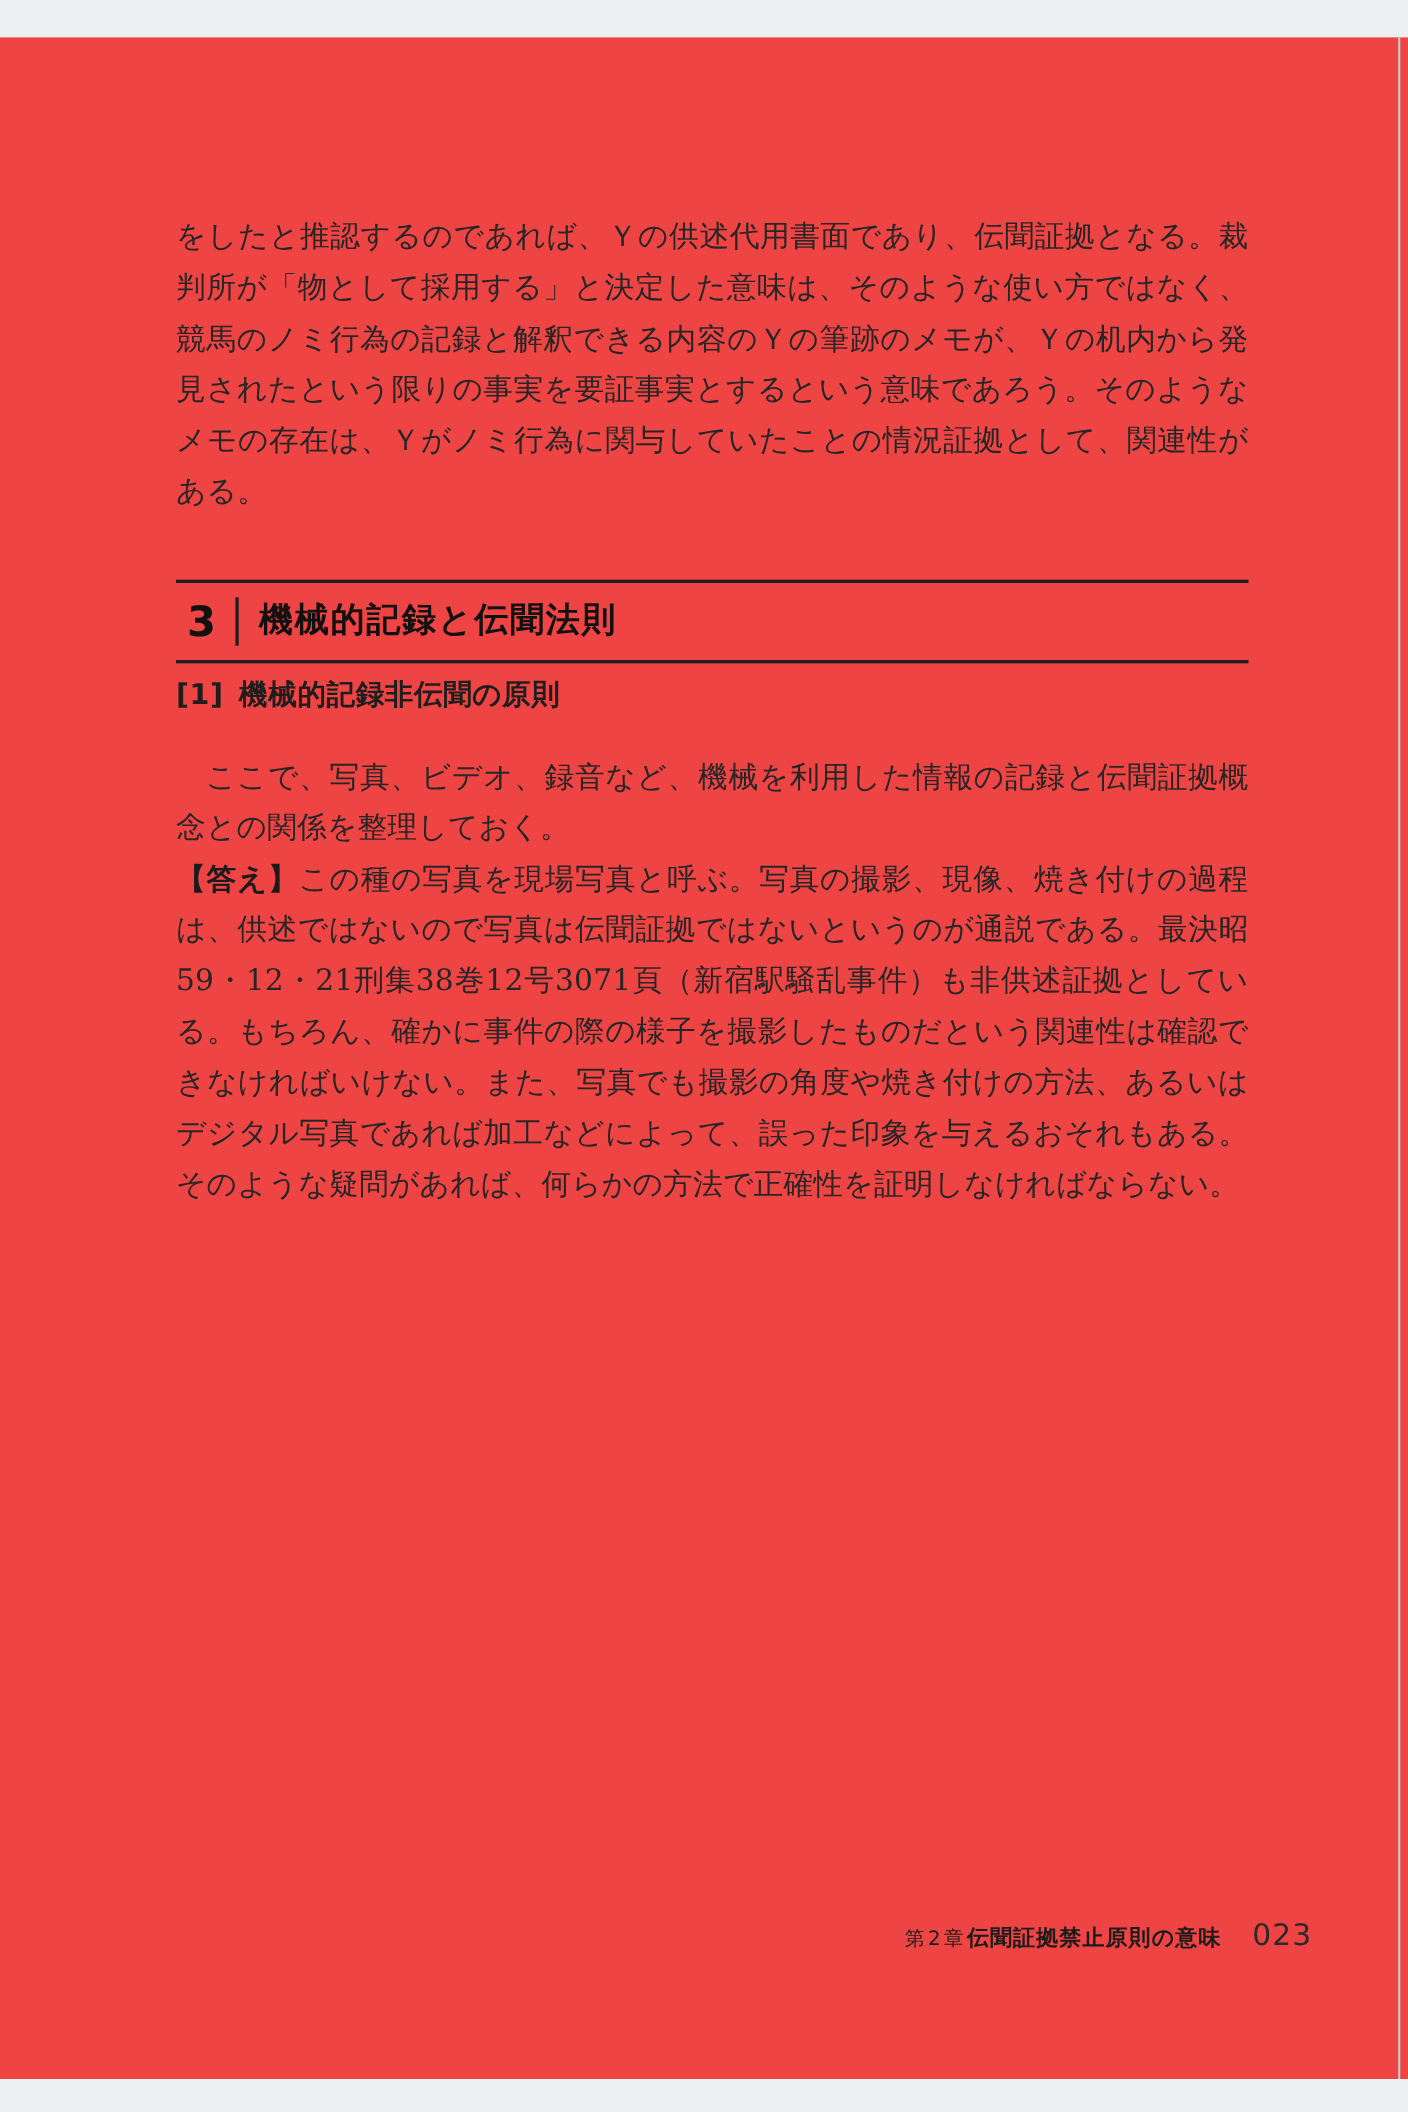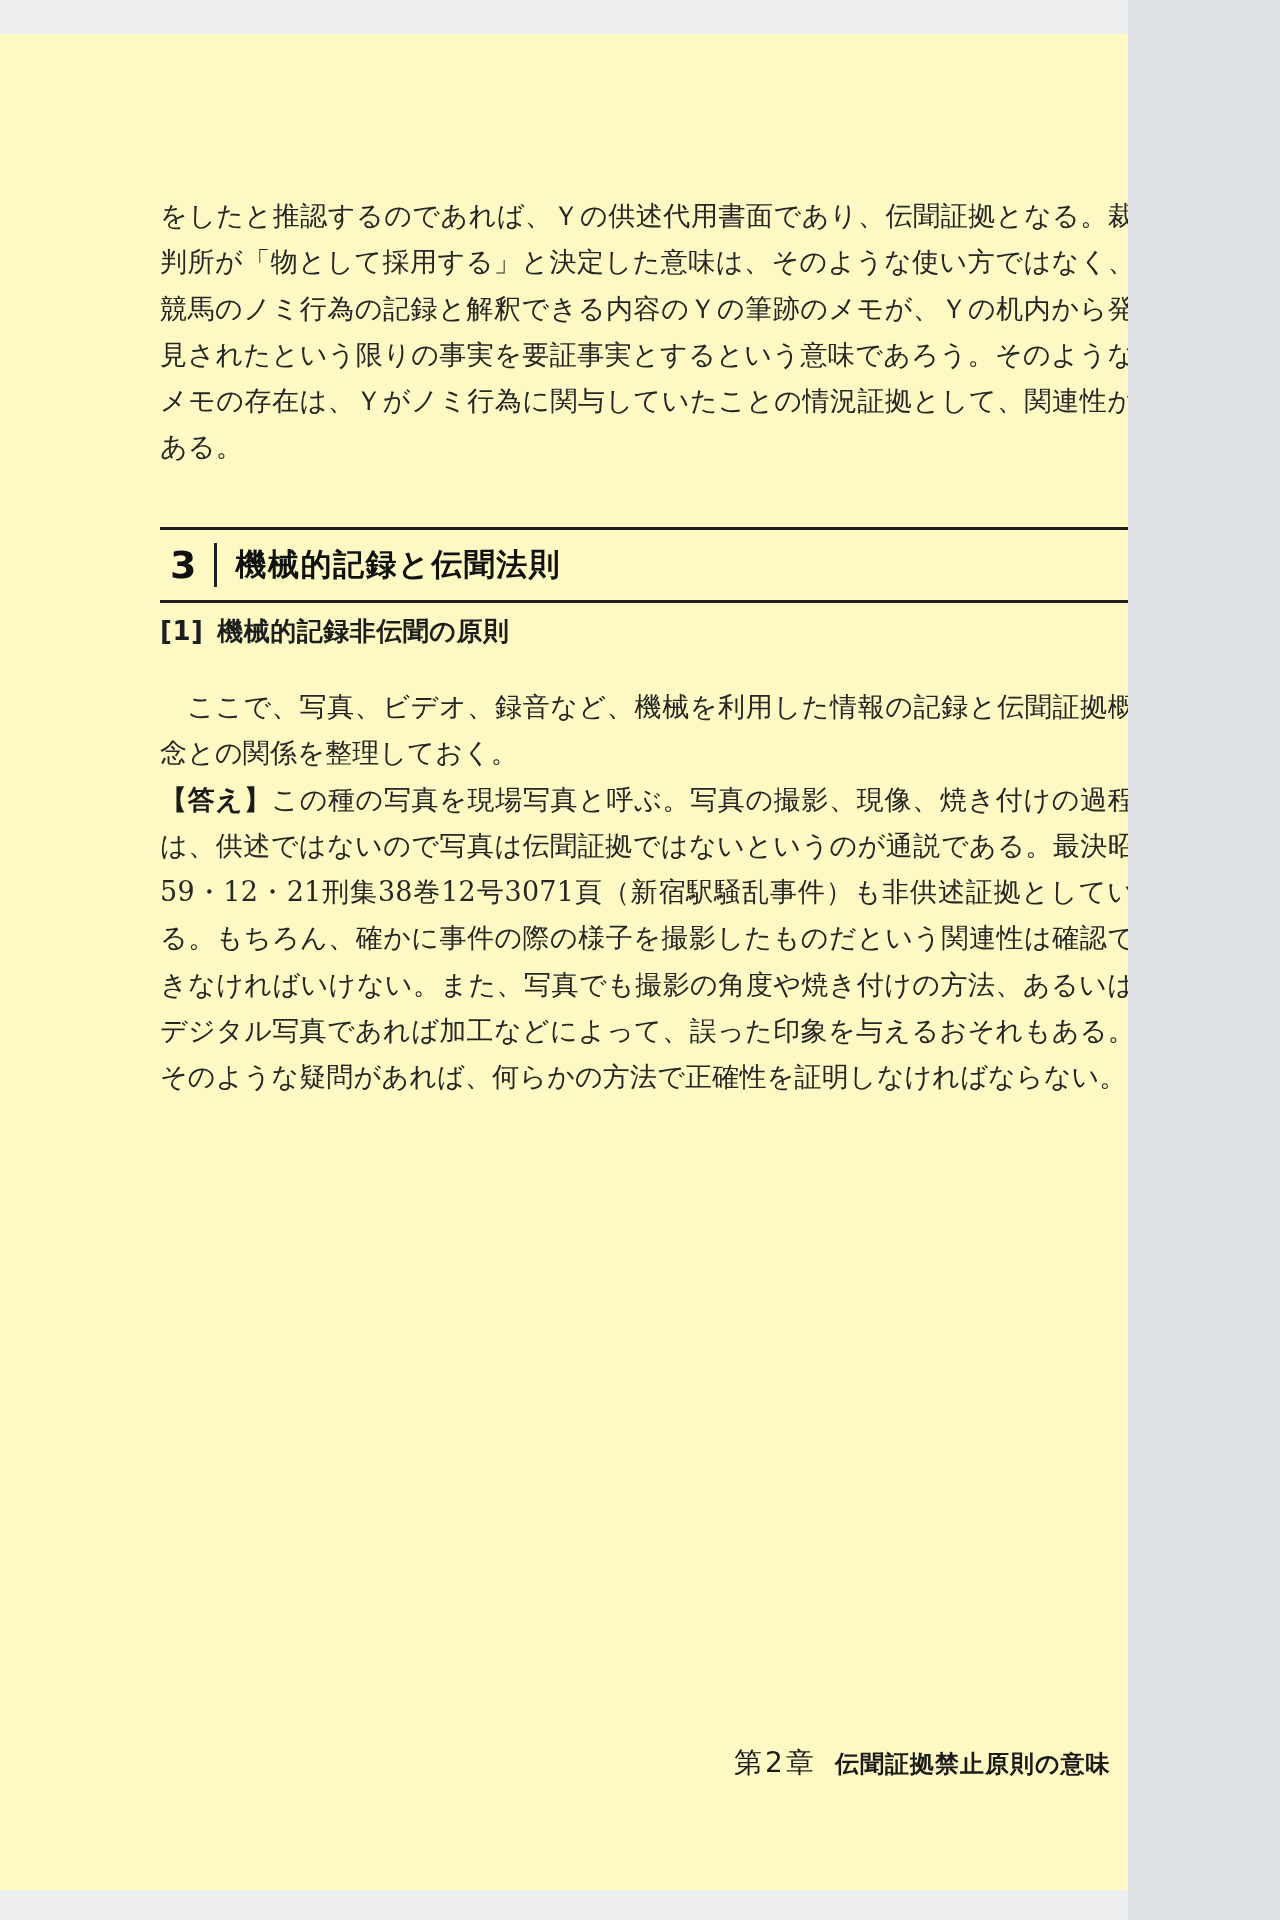--- a/index.html
+++ b/index.html
@@ -1,21 +1,21 @@
 <!DOCTYPE html>
 <html lang="ja"><head>
 <meta charset="utf-8">
 <style>
   html, body { margin: 0; padding: 0; }
   body { background: #dfe2e4; }
   .page {
     position: relative;
-    width: 1128px;
+    width: 1280px;
     height: 1920px;
-    background: #fef9c3;
+    background: #ef4444;
     overflow: hidden;
     color: #262626;
     font-family: "DejaVu Serif", "Liberation Serif", serif;
   }
   .band-top {
     position: absolute; top: 0; left: 0; right: 0; height: 34px;
     background: #edeff0;
   }
   .band-bottom {
     position: absolute; bottom: 0; left: 0; right: 0; height: 30px;
@@ -88,22 +88,22 @@
     position: absolute;
     top: 1744px;
     left: 160px;
     width: 1033px;
     display: flex;
     justify-content: flex-end;
     align-items: baseline;
     font-family: "DejaVu Sans", "Liberation Sans", sans-serif;
     color: #1b1b1b;
   }
-  .footer .chapter { font-size: 28px; letter-spacing: 3px; font-weight: normal; }
-  .footer .chapter-title { font-size: 24px; font-weight: bold; margin-left: 18px; letter-spacing: 1px; }
+  .footer .chapter { font-size: 18px; letter-spacing: 3px; font-weight: normal; }
+  .footer .chapter-title { font-size: 20px; font-weight: bold; letter-spacing: 1px; }
   .footer .page-number { font-size: 27px; margin-left: 28px; letter-spacing: 1px; font-weight: 500; color: #2a2a2a; }
 </style>
 </head>
 <body>
 
 <div class="page">
 
   <div class="band-top"></div>
   <div class="band-bottom"></div>
   <div class="edge-right"></div>

